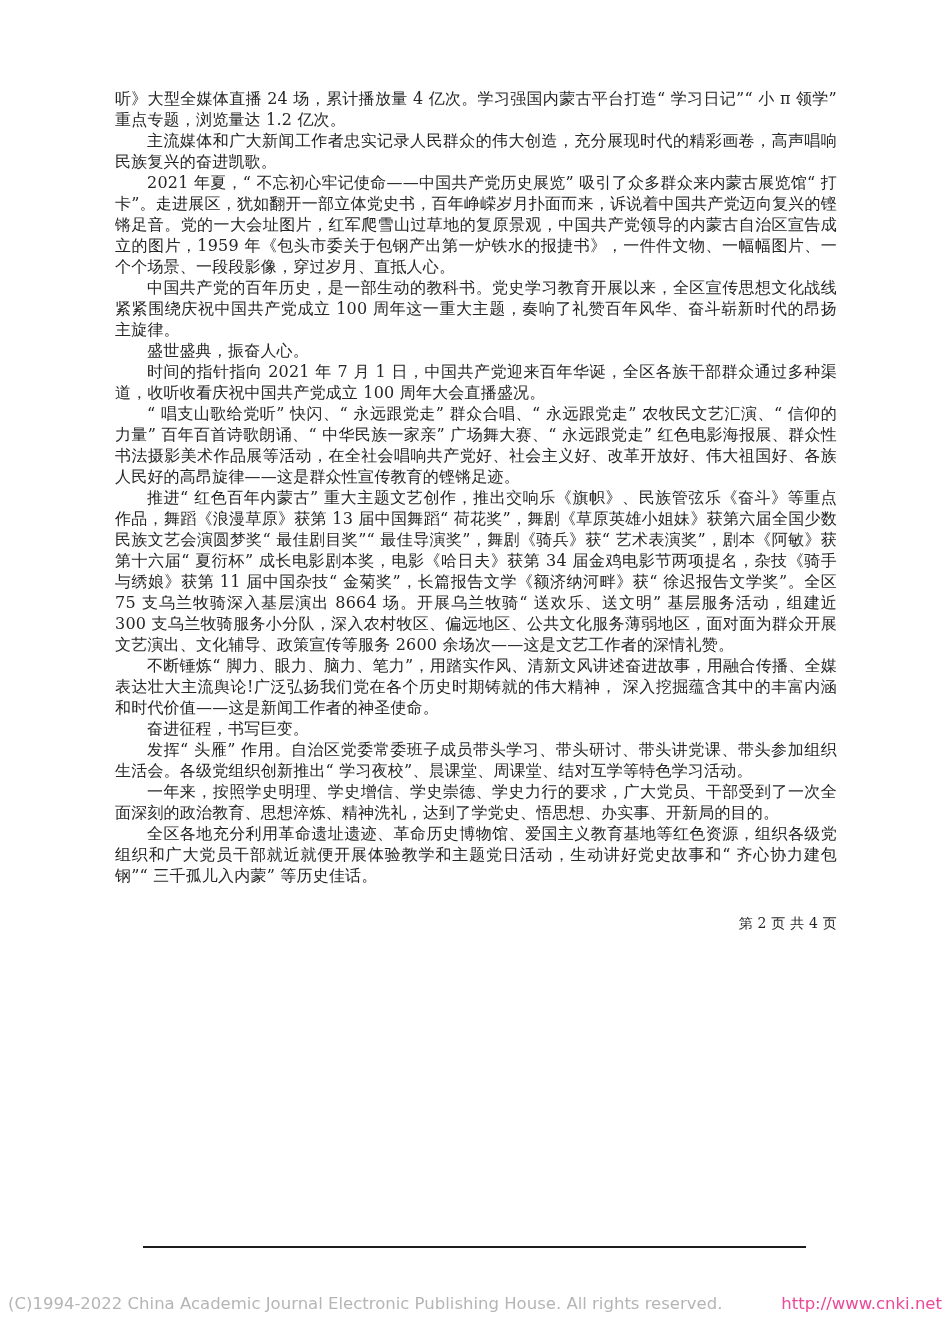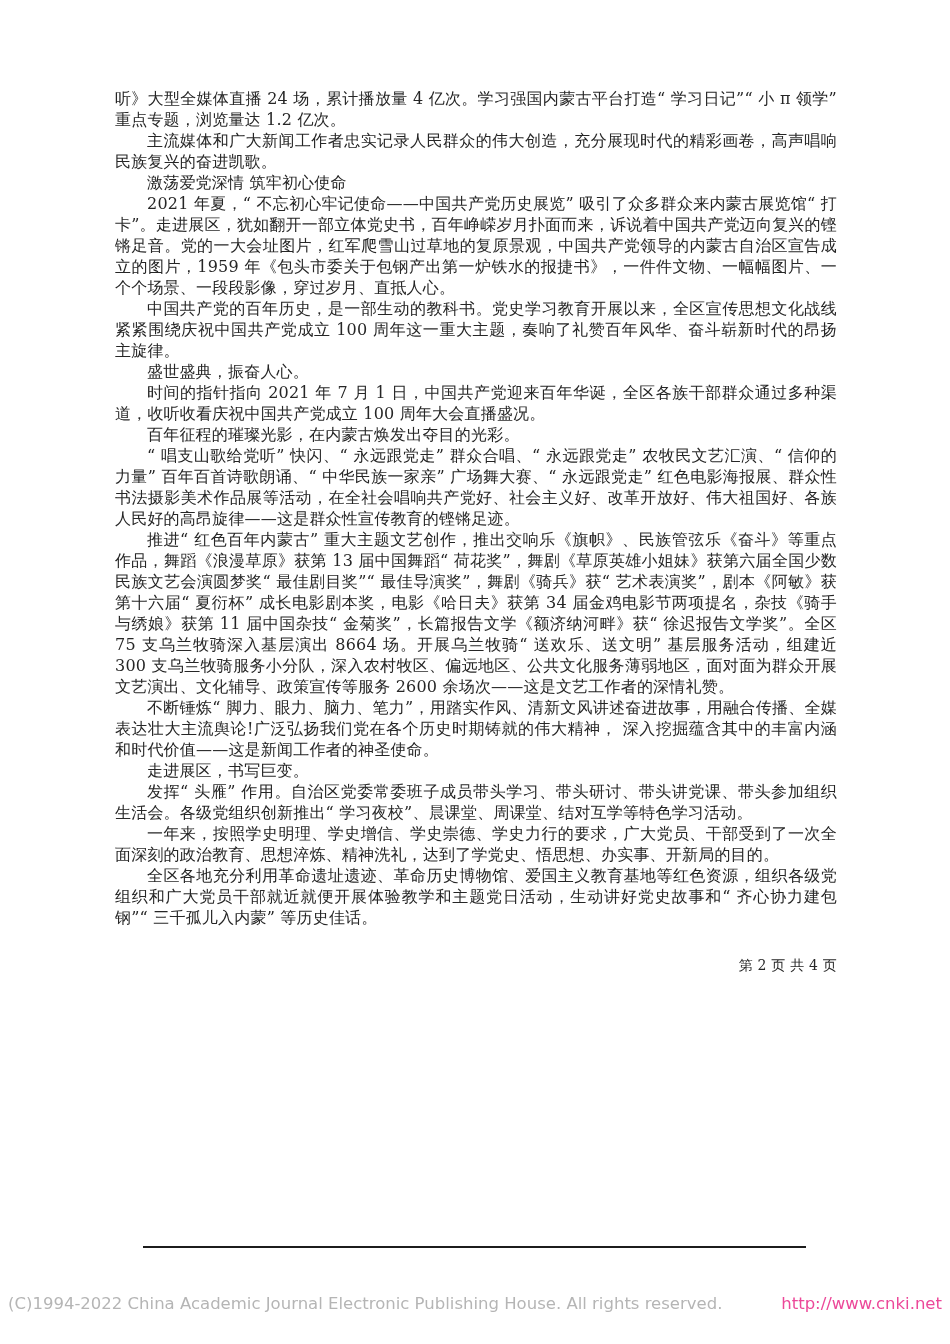--- a/index.html
+++ b/index.html
@@ -68,30 +68,28 @@
   }
 </style>
 </head>
 <body>
 
 <div class="page">
 
   <div class="article">
     <p class="no-indent">听》大型全媒体直播 24 场，累计播放量 4 亿次。学习强国内蒙古平台打造“ 学习日记”“ 小 π 领学” 重点专题，浏览量达 1.2 亿次。</p>
     <p>主流媒体和广大新闻工作者忠实记录人民群众的伟大创造，充分展现时代的精彩画卷，高声唱响民族复兴的奋进凯歌。</p>
-    <p class="heading">激荡爱党深情 筑牢初心使命</p>
     <p>2021 年夏，“ 不忘初心牢记使命——中国共产党历史展览” 吸引了众多群众来内蒙古展览馆“ 打卡”。走进展区，犹如翻开一部立体党史书，百年峥嵘岁月扑面而来，诉说着中国共产党迈向复兴的铿锵足音。党的一大会址图片，红军爬雪山过草地的复原景观，中国共产党领导的内蒙古自治区宣告成立的图片，1959 年《包头市委关于包钢产出第一炉铁水的报捷书》，一件件文物、一幅幅图片、一个个场景、一段段影像，穿过岁月、直抵人心。</p>
     <p>中国共产党的百年历史，是一部生动的教科书。党史学习教育开展以来，全区宣传思想文化战线紧紧围绕庆祝中国共产党成立 100 周年这一重大主题，奏响了礼赞百年风华、奋斗崭新时代的昂扬主旋律。</p>
     <p>盛世盛典，振奋人心。</p>
     <p>时间的指针指向 2021 年 7 月 1 日，中国共产党迎来百年华诞，全区各族干部群众通过多种渠道，收听收看庆祝中国共产党成立 100 周年大会直播盛况。</p>
-    <p>百年征程的璀璨光影，在内蒙古焕发出夺目的光彩。</p>
     <p>“ 唱支山歌给党听” 快闪、“ 永远跟党走” 群众合唱、“ 永远跟党走” 农牧民文艺汇演、“ 信仰的力量” 百年百首诗歌朗诵、“ 中华民族一家亲” 广场舞大赛、“ 永远跟党走” 红色电影海报展、群众性书法摄影美术作品展等活动，在全社会唱响共产党好、社会主义好、改革开放好、伟大祖国好、各族人民好的高昂旋律——这是群众性宣传教育的铿锵足迹。</p>
     <p>推进“ 红色百年内蒙古” 重大主题文艺创作，推出交响乐《旗帜》、民族管弦乐《奋斗》等重点作品，舞蹈《浪漫草原》获第 13 届中国舞蹈“ 荷花奖”，舞剧《草原英雄小姐妹》获第六届全国少数民族文艺会演圆梦奖“ 最佳剧目奖”“ 最佳导演奖”，舞剧《骑兵》获“ 艺术表演奖”，剧本《阿敏》获第十六届“ 夏衍杯” 成长电影剧本奖，电影《哈日夫》获第 34 届金鸡电影节两项提名，杂技《骑手与绣娘》获第 11 届中国杂技“ 金菊奖”，长篇报告文学《额济纳河畔》获“ 徐迟报告文学奖”。全区 75 支乌兰牧骑深入基层演出 8664 场。开展乌兰牧骑“ 送欢乐、送文明” 基层服务活动，组建近 300 支乌兰牧骑服务小分队，深入农村牧区、偏远地区、公共文化服务薄弱地区，面对面为群众开展文艺演出、文化辅导、政策宣传等服务 2600 余场次——这是文艺工作者的深情礼赞。</p>
     <p>不断锤炼“ 脚力、眼力、脑力、笔力”，用踏实作风、清新文风讲述奋进故事，用融合传播、全媒表达壮大主流舆论!广泛弘扬我们党在各个历史时期铸就的伟大精神， 深入挖掘蕴含其中的丰富内涵和时代价值——这是新闻工作者的神圣使命。</p>
-    <p>走进展区，书写巨变。</p>
+    <p>奋进征程，书写巨变。</p>
     <p>发挥“ 头雁” 作用。自治区党委常委班子成员带头学习、带头研讨、带头讲党课、带头参加组织生活会。各级党组织创新推出“ 学习夜校”、晨课堂、周课堂、结对互学等特色学习活动。</p>
     <p>一年来，按照学史明理、学史增信、学史崇德、学史力行的要求，广大党员、干部受到了一次全面深刻的政治教育、思想淬炼、精神洗礼，达到了学党史、悟思想、办实事、开新局的目的。</p>
     <p>全区各地充分利用革命遗址遗迹、革命历史博物馆、爱国主义教育基地等红色资源，组织各级党组织和广大党员干部就近就便开展体验教学和主题党日活动，生动讲好党史故事和“ 齐心协力建包钢”“ 三千孤儿入内蒙” 等历史佳话。</p>
 
     <div class="page-number">第 2 页 共 4 页</div>
   </div>
 
   <div class="divider"></div>
 
   <div class="watermark">

